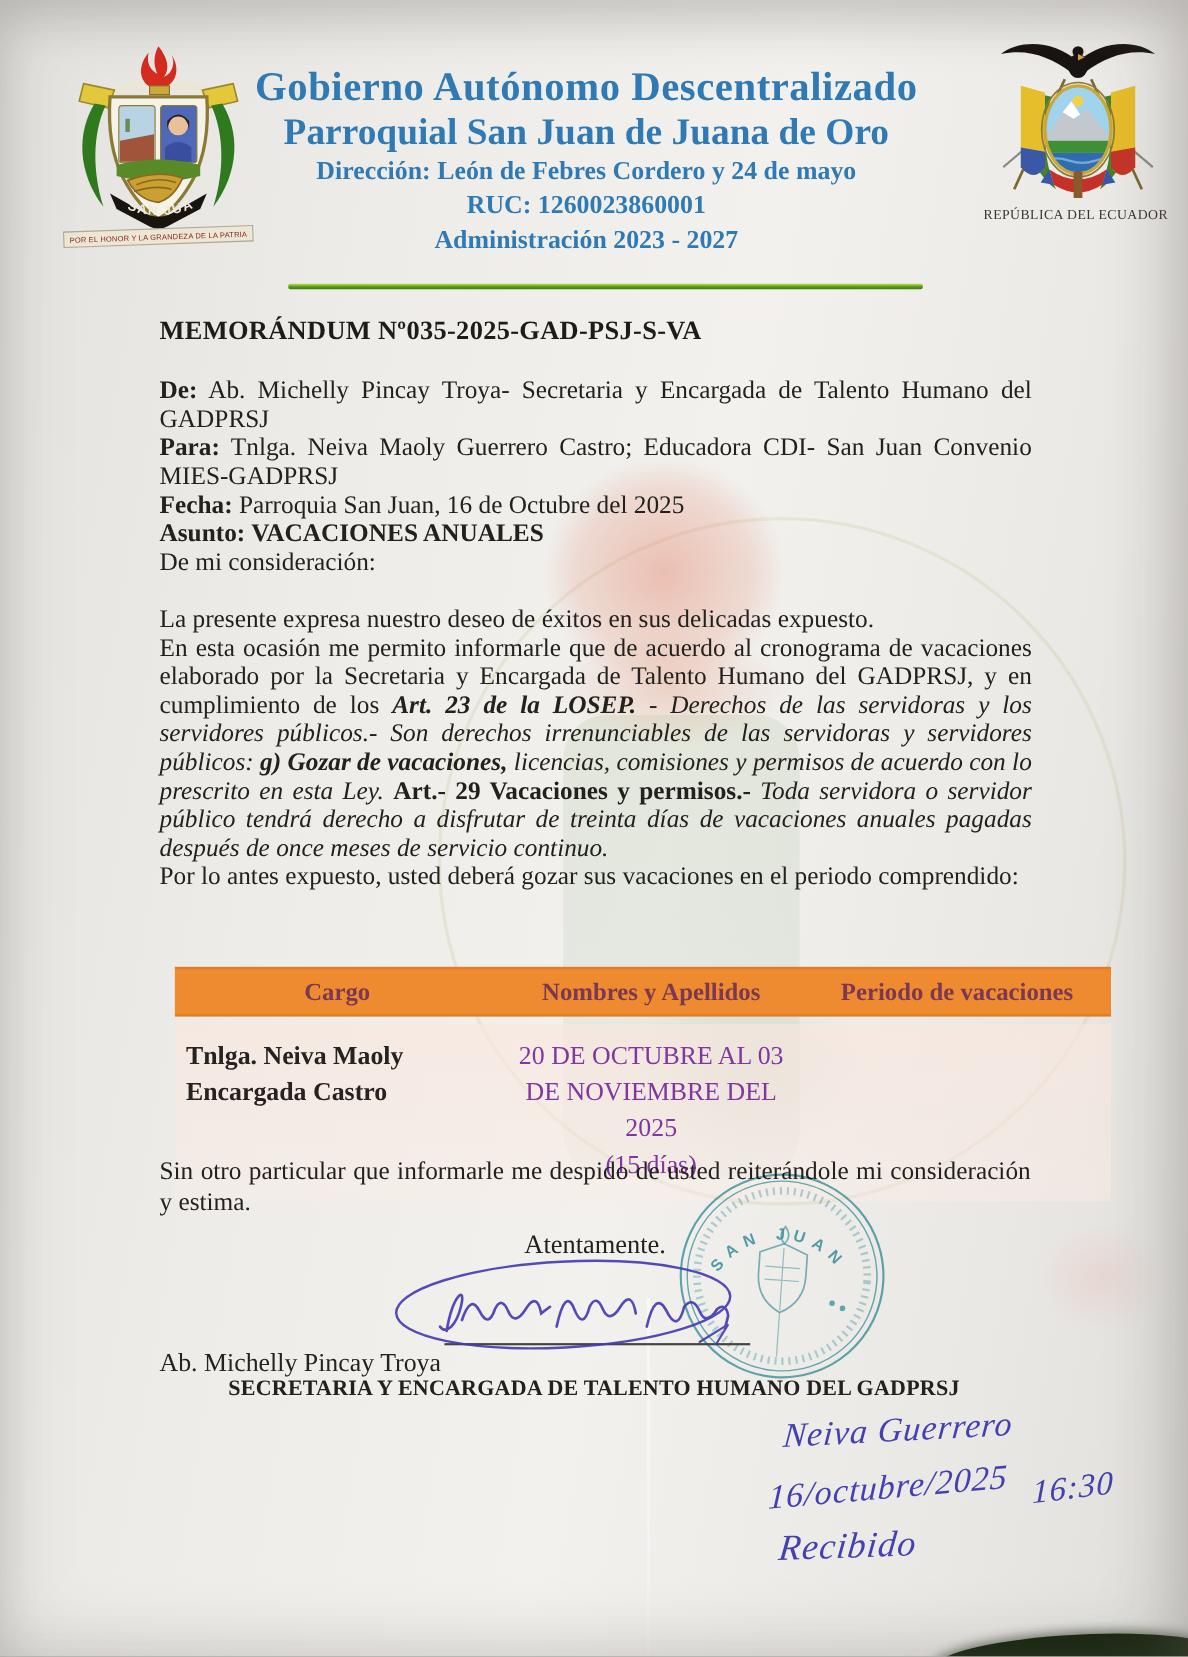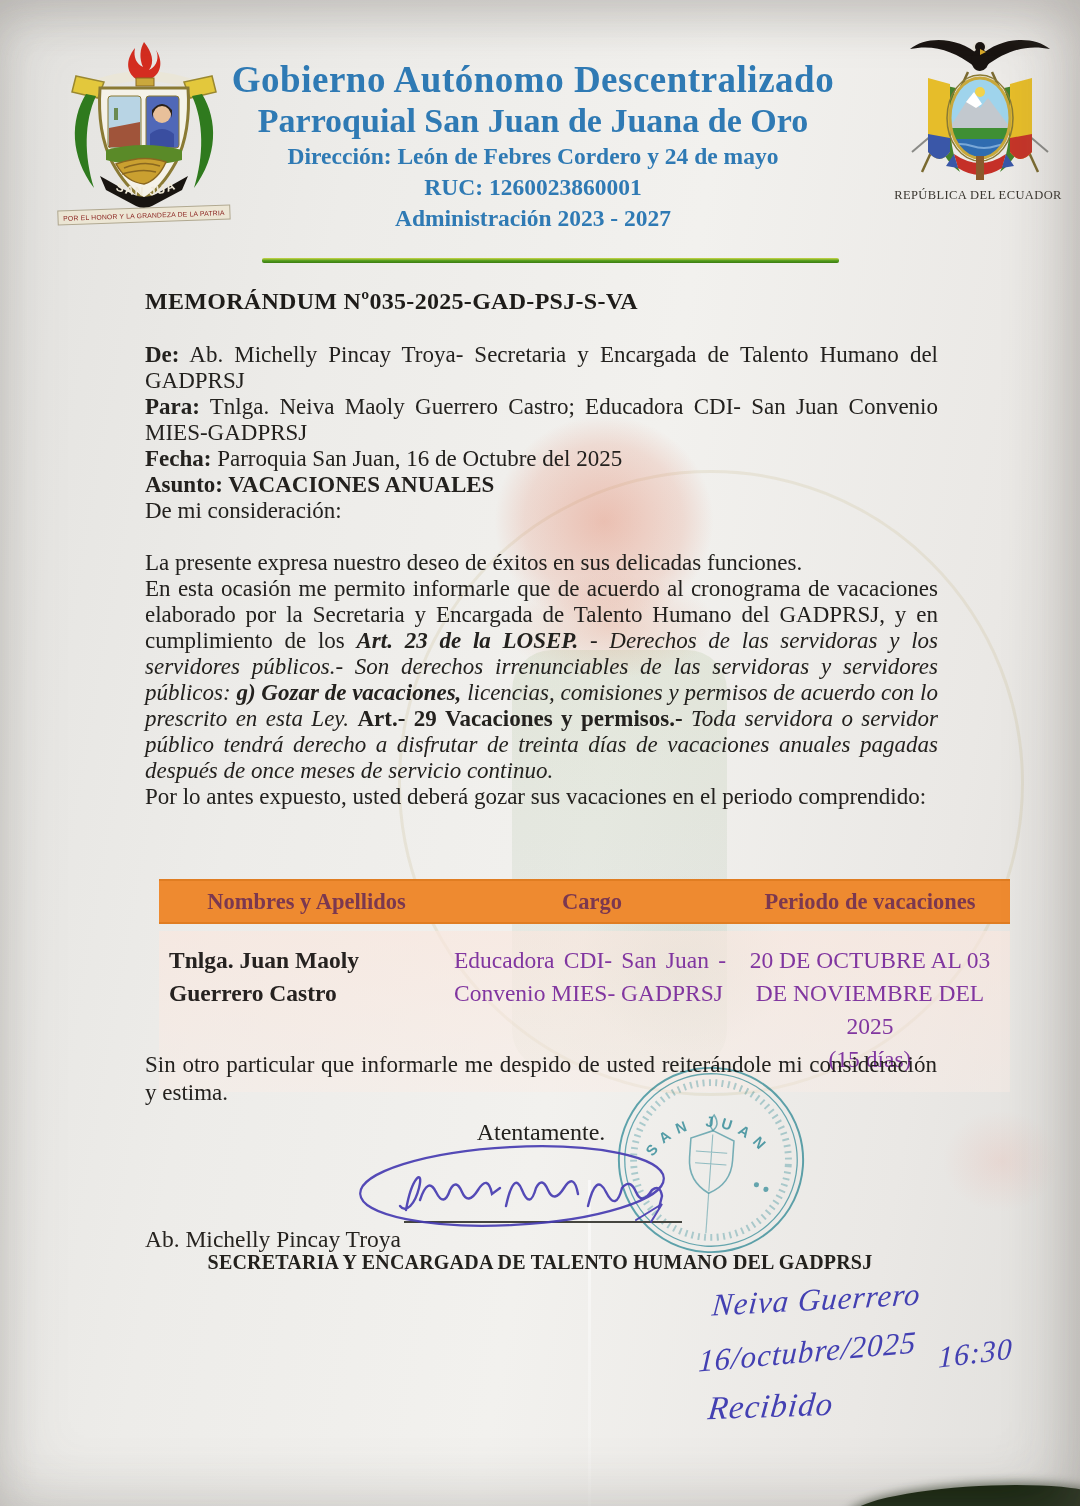--- a/index.html
+++ b/index.html
@@ -175,34 +175,33 @@
   <div class="green-rule"></div>
 
   <div class="memo-title">MEMORÁNDUM Nº035-2025-GAD-PSJ-S-VA</div>
 
   <div class="content">
     <p><span class="seg-b">De:</span><span> Ab. Michelly Pincay Troya- Secretaria y Encargada de Talento Humano del GADPRSJ</span></p>
     <p><span class="seg-b">Para:</span><span> Tnlga. Neiva Maoly Guerrero Castro; Educadora CDI- San Juan Convenio MIES-GADPRSJ</span></p>
     <p><span class="seg-b">Fecha:</span><span> Parroquia San Juan, 16 de Octubre del 2025</span></p>
     <p><span class="seg-b">Asunto: VACACIONES ANUALES</span></p>
     <p>De mi consideración:</p>
-    <p class="p1">La presente expresa nuestro deseo de éxitos en sus delicadas funciones.</p>
+    <p class="p1">La presente expresa nuestro deseo de éxitos en sus delicadas expuesto.</p>
     <p><span>En esta ocasión me permito informarle que de acuerdo al cronograma de vacaciones elaborado por la Secretaria y Encargada de Talento Humano del GADPRSJ, y en cumplimiento de los </span><span class="seg-b seg-i">Art. 23 de la LOSEP. </span><span class="seg-i">- Derechos de las servidoras y los servidores públicos.- Son derechos irrenunciables de las servidoras y servidores públicos: </span><span class="seg-b seg-i">g) Gozar de vacaciones,</span><span class="seg-i"> licencias, comisiones y permisos de acuerdo con lo prescrito en esta Ley. </span><span class="seg-b">Art.- 29 Vacaciones y permisos.-</span><span class="seg-i"> Toda servidora o servidor público tendrá derecho a disfrutar de treinta días de vacaciones anuales pagadas después de once meses de servicio continuo.</span></p>
     <p>Por lo antes expuesto, usted deberá gozar sus vacaciones en el periodo comprendido:</p>
   </div>
 
   <div class="vac-table">
     <div class="vt-head">
+      <div>Cargo</div>
       <div>Nombres y Apellidos</div>
-      <div>Cargo</div>
       <div>Periodo de vacaciones</div>
     </div>
     <div class="vt-row">
-      <div class="cell cell-nombres">Tnlga. Juan Maoly Guerrero Castro</div>
-      <div class="cell cell-cargo">Educadora CDI- San Juan -Convenio MIES- GADPRSJ</div>
+      <div class="cell cell-nombres">Tnlga. Neiva Maoly Encargada Castro</div>
       <div class="cell cell-periodo">
         <div>20 DE OCTUBRE AL 03 DE NOVIEMBRE DEL 2025</div>
         <div>(15 días)</div>
       </div>
     </div>
   </div>
 
   <div class="closing">Sin otro particular que informarle me despido de usted reiterándole mi consideración y estima.</div>
   <div class="valediction">Atentamente.</div>
 

